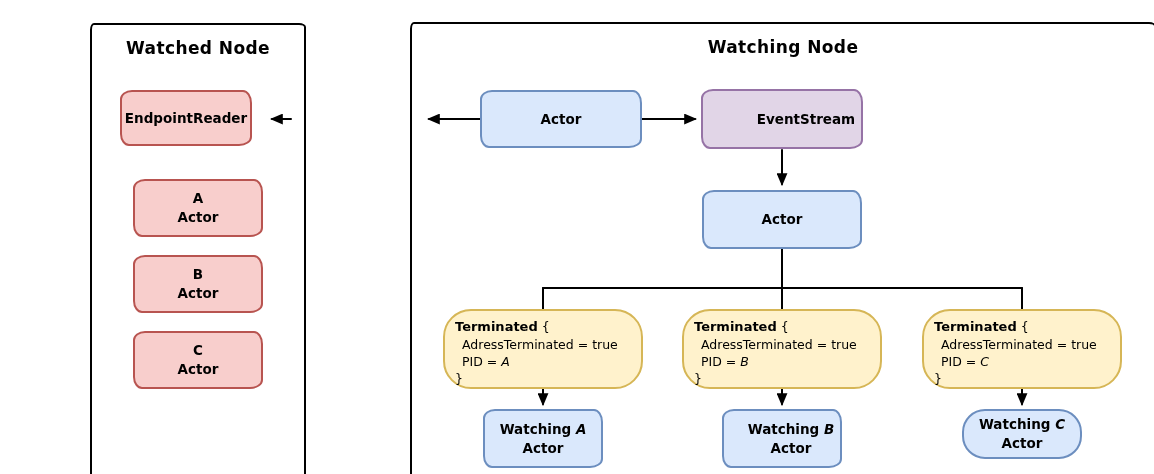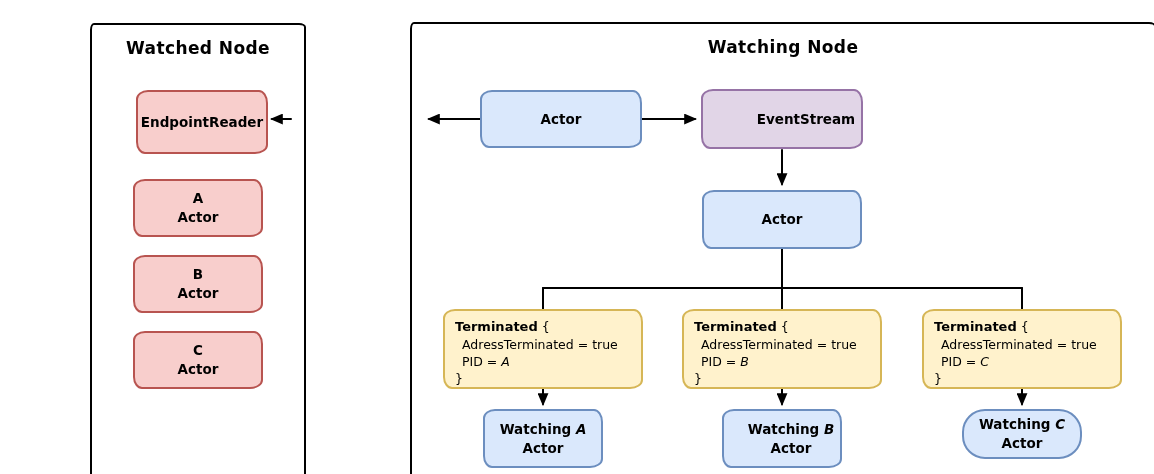--- a/index.html
+++ b/index.html
@@ -40,20 +40,21 @@
     z-index:3;
   }
   .red{background:#f8cecc;border-color:#b85450;}
   .blue{background:#dae8fc;border-color:#6c8ebf;}
   .purple{background:#e1d5e7;border-color:#9673a6;}
   .yellow{
     background:#fff2cc;border-color:#d6b656;
     align-items:flex-start;justify-content:flex-start;
     text-align:left;font-weight:normal;font-size:12.5px;line-height:1.38;
     padding:7px 10px;
+    border-radius:28px;
   }
   .yellow .kw{font-weight:bold;font-size:13px;}
   .yellow .indent{padding-left:7px;}
   .subtitle{font-size:11.5px;letter-spacing:0.2px;}
   .ital{font-style:italic;}
 </style>
 </head>
 <body>
 
 <div class="canvas">
@@ -81,21 +82,21 @@
       <line x1="543" y1="271" x2="1022" y2="271"></line>
       <line x1="543" y1="271" x2="543" y2="292"></line>
       <line x1="782" y1="271" x2="782" y2="292"></line>
       <line x1="1022" y1="271" x2="1022" y2="292"></line>
       <line x1="543" y1="372" x2="543" y2="387" marker-end="url(#arrow)"></line>
       <line x1="782" y1="372" x2="782" y2="387" marker-end="url(#arrow)"></line>
       <line x1="1022" y1="372" x2="1022" y2="387" marker-end="url(#arrow)"></line>
     </g>
   </svg>
 
-  <div class="box red" style="left:136px;top:73px;width:132px;height:64px;">
+  <div class="box red" style="left:120px;top:73px;width:132px;height:56px;">
     <div>EndpointReader</div>
   </div>
 
   <div class="box red" style="left:133px;top:162px;width:130px;height:58px;">
     <div>A</div>
     <div>Actor</div>
   </div>
 
   <div class="box red" style="left:133px;top:238px;width:130px;height:58px;">
     <div>B</div>

